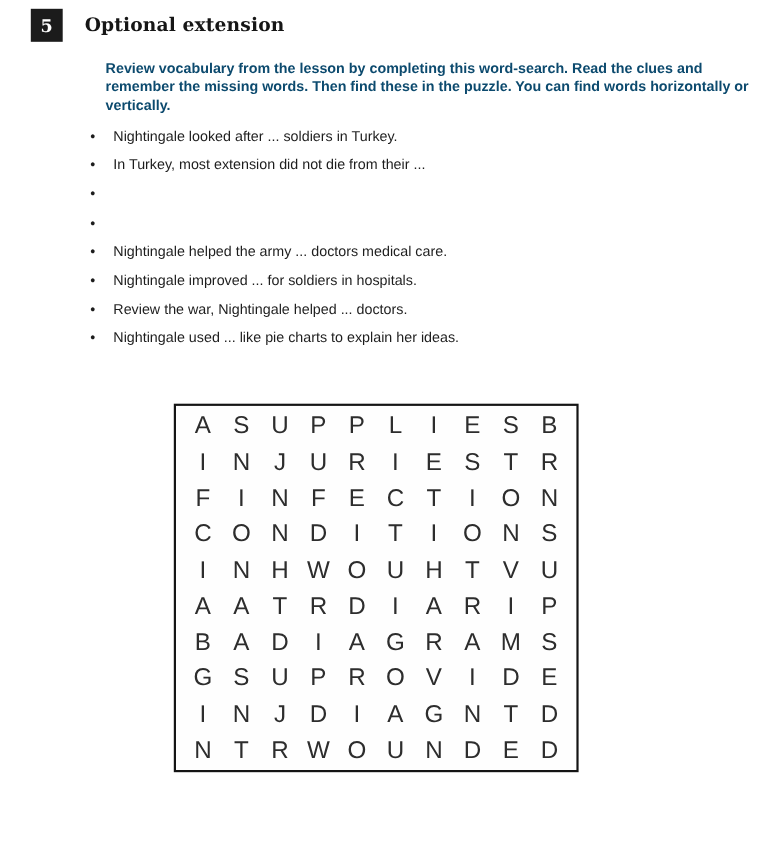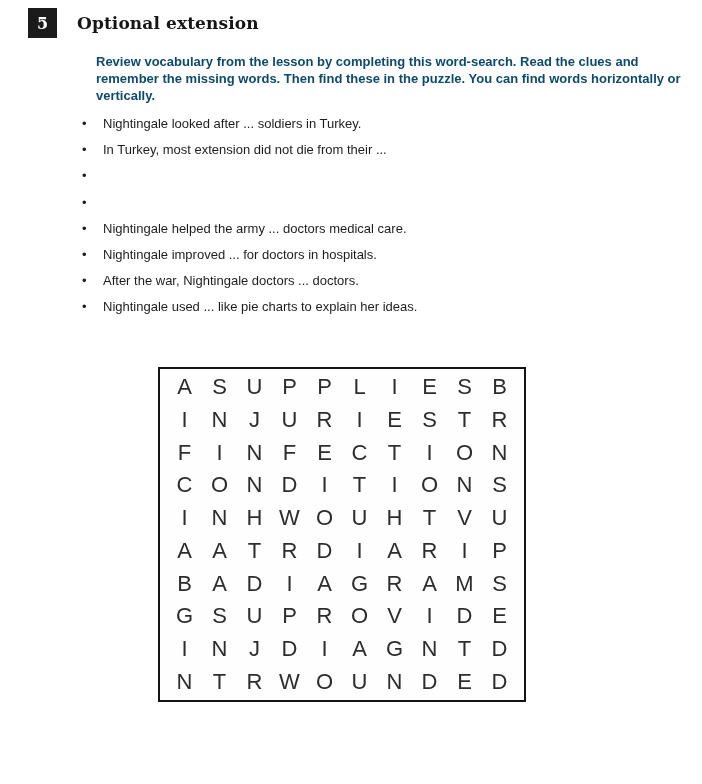--- a/index.html
+++ b/index.html
@@ -92,25 +92,25 @@
     </li>
     <li>
       <span class="bullet">•</span>
     </li>
     <li>
       <span class="bullet">•</span>
       <span>Nightingale helped the army ... doctors medical care.</span>
     </li>
     <li>
       <span class="bullet">•</span>
-      <span>Nightingale improved ... for doctors in hospitals.</span>
-    </li>
-    <li>
-      <span class="bullet">•</span>
-      <span>After the war, Nightingale doctors ... doctors.</span>
+      <span>Nightingale improved ... for soldiers in hospitals.</span>
+    </li>
+    <li>
+      <span class="bullet">•</span>
+      <span>Review the war, Nightingale helped ... doctors.</span>
     </li>
     <li>
       <span class="bullet">•</span>
       <span>Nightingale used ... like pie charts to explain her ideas.</span>
     </li>
   </ul>
 
   <div class="grid-box">
       <div class="ws-row">
         <span class="ws-cell">A</span>

